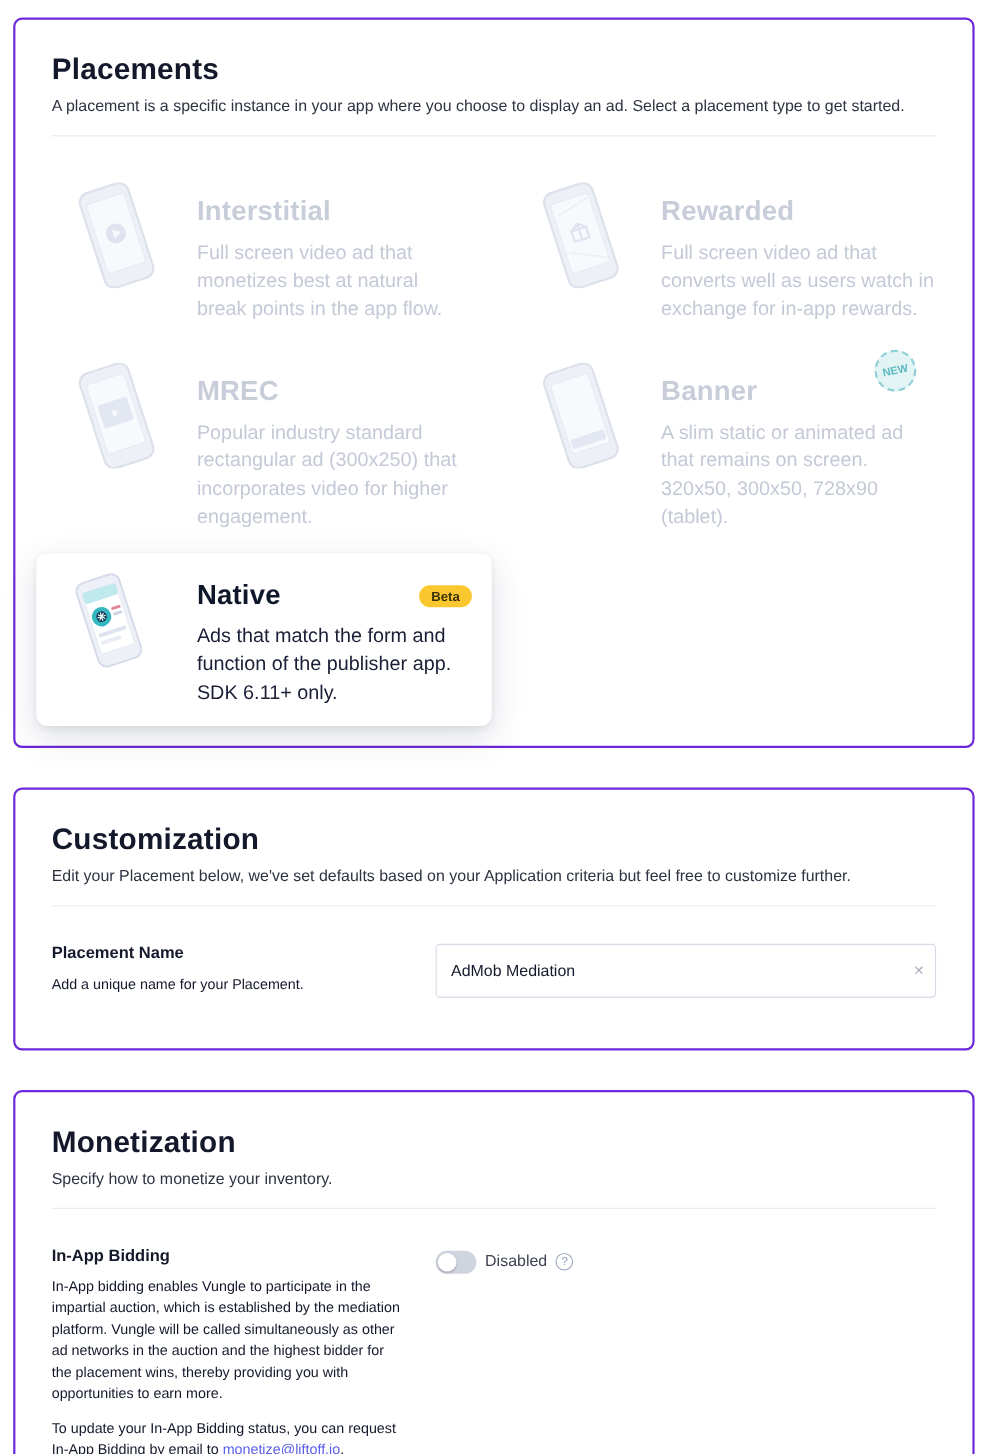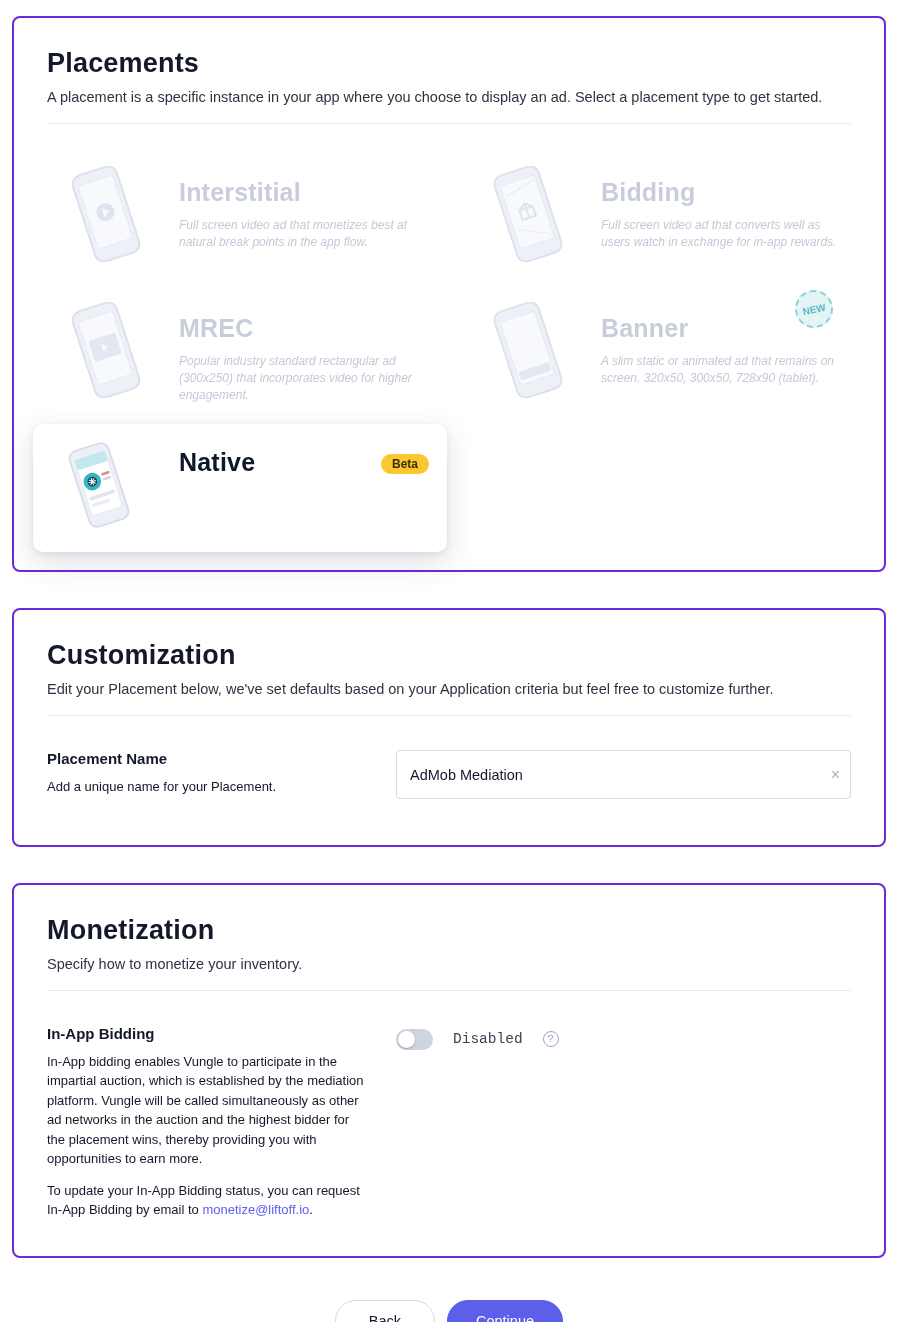--- a/index.html
+++ b/index.html
@@ -47,26 +47,25 @@
   }
   .placement .phone { flex:0 0 118px; }
   .placement .ptitle {
     font-size:25px;
     font-weight:700;
     color:#c8cdda;
     margin:12px 0 10px 0;
     letter-spacing:.2px;
   }
   .placement .pdesc {
-    font-size:12px;
+    font-size:18px;
     line-height:1.42;
     color:#c4c9d7;
     margin:0;
     max-width:250px;
-    font-style:italic;
   }
   .placement.selected {
     background:#fff;
     border-radius:10px;
     box-shadow:0 10px 30px rgba(45,55,90,.16), 0 2px 6px rgba(45,55,90,.08);
     padding:16px 18px 18px 14px;
     margin:-16px -18px -18px -14px;
   }
   .placement.selected .ptitle { color:#0f172a; margin-top:8px; }
   .placement.selected .pdesc { color:#1a1f36; max-width:255px; }
@@ -144,21 +143,21 @@
     right:11px;
     top:50%;
     transform:translateY(-50%);
     color:#aab0bf;
     font-size:16px;
     cursor:pointer;
     line-height:1;
   }
 
   
-  .toggle-row { display:flex; align-items:center; gap:20px; margin-top:4px;font-family:Liberation Mono, monospace; }
+  .toggle-row { display:flex; align-items:center; gap:8px; margin-top:4px; }
   .toggle {
     width:37px;
     height:21px;
     border-radius:11px;
     background:#cfd4df;
     position:relative;
     cursor:pointer;
     flex:0 0 auto;
   }
   .toggle .knob {
@@ -252,21 +251,21 @@
           <svg width="118" height="96" viewBox="0 0 118 96">
             <g transform="rotate(-18 59 48)">
               <rect x="36" y="3" width="46" height="90" rx="9" fill="#eef0f7" stroke="#dde1ec" stroke-width="2"></rect>
               <rect x="41" y="13" width="36" height="66" rx="3" fill="#f8f9fd" stroke="#e7eaf3"></rect>
               <path d="M52 42 h14 v10 h-14 z M52 42 l7 -5 l7 5 M59 37 v15" fill="none" stroke="#dfe3f0" stroke-width="2"></path>
               <path d="M45 25 l30 -8 M45 60 l30 14" stroke="#eceef6" stroke-width="1.5"></path>
             </g>
           </svg>
         </span>
         <div>
-          <div class="ptitle">Bidding</div>
+          <div class="ptitle">Rewarded</div>
           <p class="pdesc">Full screen video ad that converts well as users watch in exchange for in-app rewards.</p>
         </div>
       </div>
 
       <div class="placement">
         <span class="phone">
           <svg width="118" height="96" viewBox="0 0 118 96">
             <g transform="rotate(-18 59 48)">
               <rect x="36" y="3" width="46" height="90" rx="9" fill="#eef0f7" stroke="#dde1ec" stroke-width="2"></rect>
               <rect x="41" y="13" width="36" height="66" rx="3" fill="#f8f9fd" stroke="#e7eaf3"></rect>
@@ -313,20 +312,21 @@
               <rect x="44" y="58" width="30" height="4" rx="2" fill="#dfe3f0"></rect>
               <rect x="44" y="66" width="22" height="4" rx="2" fill="#e9ecf5"></rect>
             </g>
           </svg>
         </span>
         <div style="flex:1">
           <div class="title-row">
             <div class="ptitle">Native</div>
             <span class="beta-badge">Beta</span>
           </div>
+          <p class="pdesc">Ads that match the form and function of the publisher app. SDK 6.11+ only.</p>
         </div>
       </div>
 
     </div>
   </section>
 
   <section class="card">
     <h2>Customization</h2>
     <p class="subtitle">Edit your Placement below, we've set defaults based on your Application criteria but feel free to customize further.</p>
     <hr>

